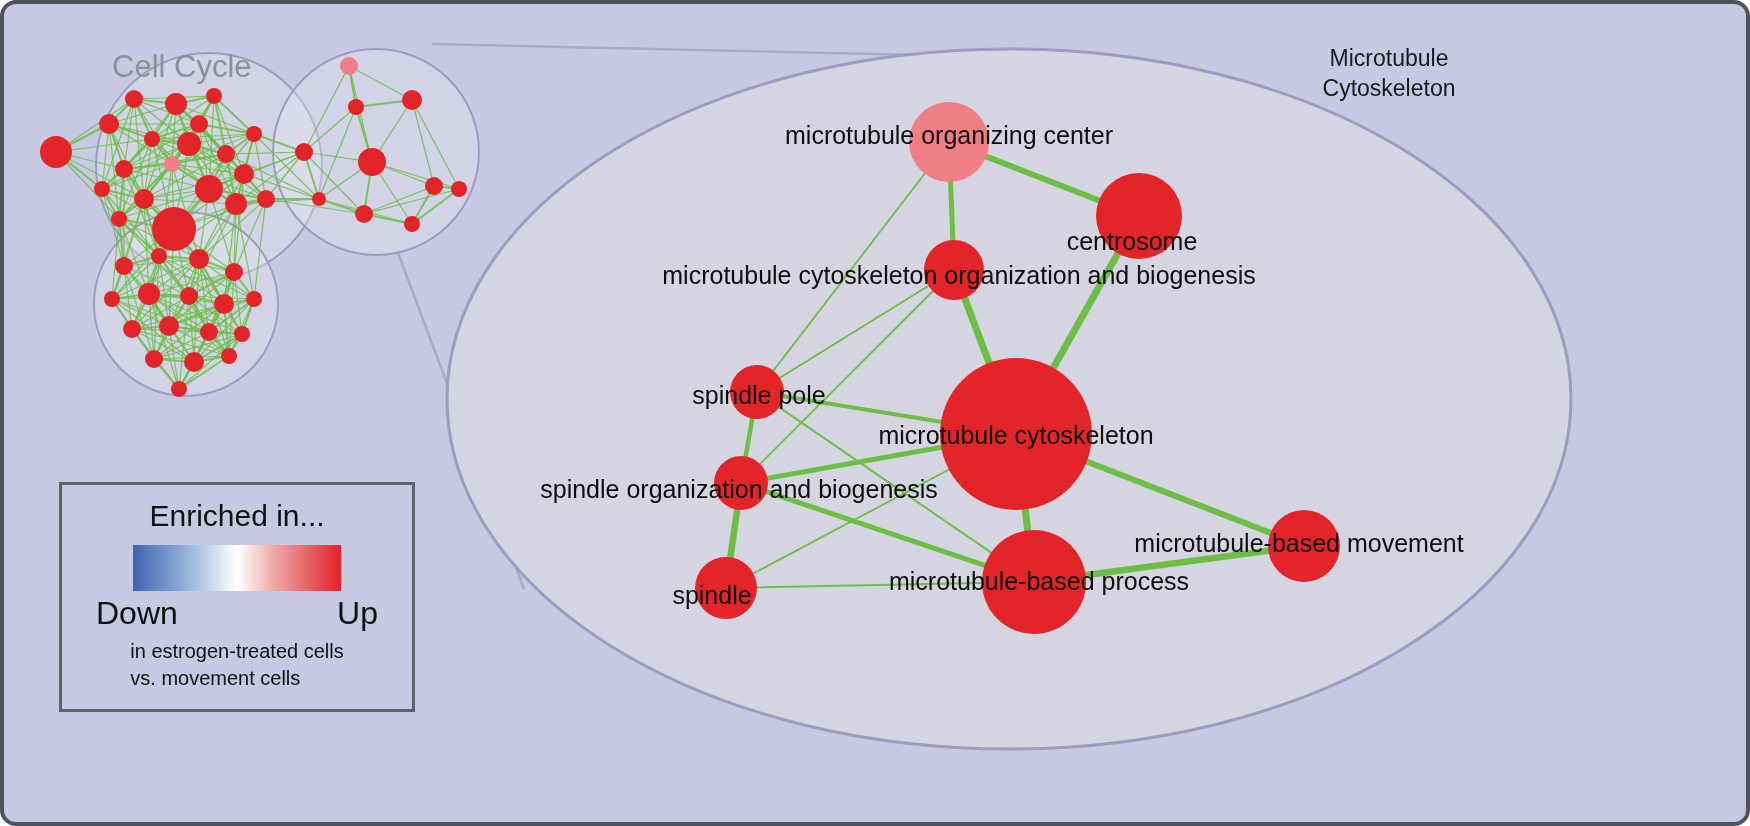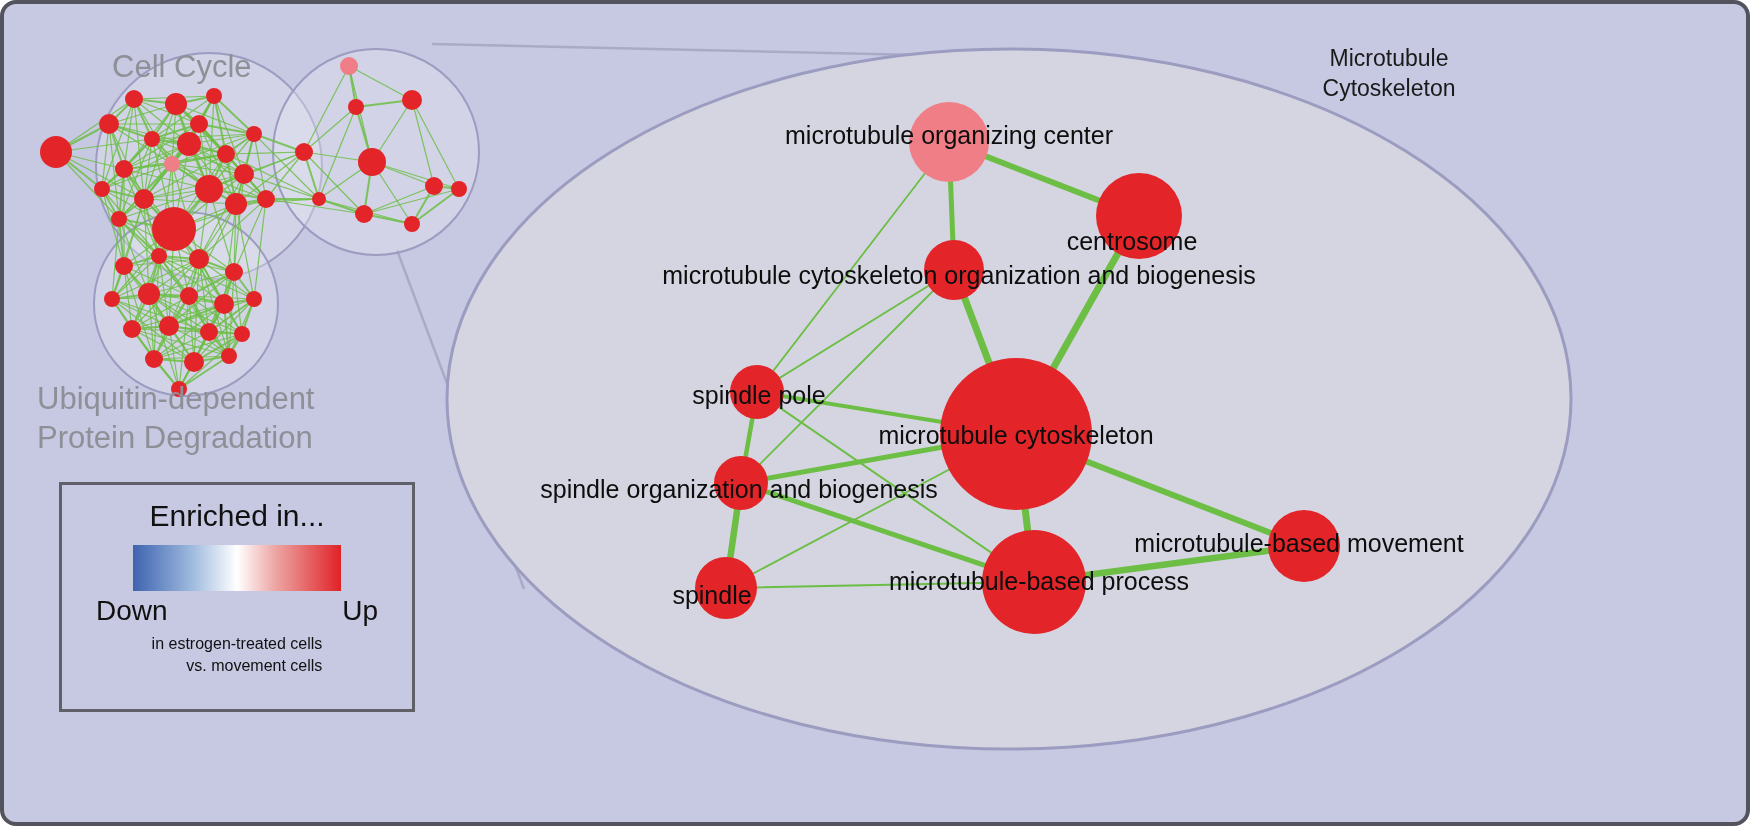--- a/index.html
+++ b/index.html
@@ -8,36 +8,36 @@
     width:1750px;height:826px;
     background:#c7c8e2;
     border:4px solid #53535e;
     border-radius:16px;
     box-sizing:border-box;
     overflow:hidden;
     font-family:"Liberation Sans",sans-serif;
   }
   svg{position:absolute;left:0;top:0;}
   svg text{font-family:"Liberation Sans",sans-serif;}
-  .title-gray{position:absolute;color:#8f9097;font-size:31px;line-height:1.25;}
+  .title-gray{position:absolute;color:#8f9097;font-size:31px;line-height:1.25;text-align:right;}
   #cell-cycle-title{left:108px;top:44px;}
   #ubiquitin-title{left:33px;top:376px;}
   #microtubule-title{
     position:absolute;left:1255px;top:40px;width:260px;
     text-align:center;color:#1a1a1a;font-size:23px;line-height:1.3;
   }
   .legend{
     position:absolute;left:28px;top:478px;width:356px;height:230px;
     border:3px solid #5f6068;box-sizing:border-box;
     display:flex;flex-direction:column;align-items:center;margin-left:27px;
   }
   .legend-title{font-size:30px;color:#111;margin-top:14px;}
   .gradient-bar{width:208px;height:46px;margin-top:12px;background:linear-gradient(to right,#3f63b0,#ffffff,#e02227);}
-  .du-row{width:282px;display:flex;justify-content:space-between;font-size:28px;color:#111;margin-top:4px;}
-  .legend-sub{font-size:16px;color:#111;margin-top:6px;line-height:1.35;text-align:right;}
+  .du-row{width:282px;display:flex;justify-content:space-between;font-size:32px;color:#111;margin-top:4px;}
+  .legend-sub{font-size:20px;color:#111;margin-top:6px;line-height:1.35;text-align:left;}
 </style>
 </head>
 <body>
 
 <div class="canvas" style="background: rgb(199, 200, 226);">
 
   <svg id="net" width="1750" height="826" viewBox="0 0 1750 826">
       <line x1="428" y1="40" x2="1090" y2="55" stroke="#a9aac6" stroke-width="2.5"></line>
       <line x1="393" y1="246" x2="520" y2="585" stroke="#a9aac6" stroke-width="2.5"></line>
       <circle cx="205" cy="162" r="113" fill="rgba(228,228,240,0.38)" stroke="#9b9cc0" stroke-width="2"></circle>
@@ -440,24 +440,20 @@
       <text x="755" y="400" text-anchor="middle" font-size="25" fill="#0d0d0d">spindle pole</text>
       <text x="1012" y="440" text-anchor="middle" font-size="25" fill="#0d0d0d">microtubule cytoskeleton</text>
       <text x="735" y="494" text-anchor="middle" font-size="25" fill="#0d0d0d">spindle organization and biogenesis</text>
       <text x="1295" y="548" text-anchor="middle" font-size="25" fill="#0d0d0d">microtubule-based movement</text>
       <text x="1035" y="586" text-anchor="middle" font-size="25" fill="#0d0d0d">microtubule-based process</text>
       <text x="708" y="600" text-anchor="middle" font-size="25" fill="#0d0d0d">spindle</text>
     </svg>
 
   <div class="title-gray" id="cell-cycle-title" style="color: rgb(143, 144, 151);">Cell Cycle</div>
 
-  <div class="title-gray" id="ubiquitin-title" style="color: rgb(143, 144, 151);">
-    <span>Ubiquitin-dependent</span><br>
-    <span>Protein Degradation</span>
-  </div>
 
   <div id="microtubule-title">
     <span>Microtubule</span><br>
     <span>Cytoskeleton</span>
   </div>
 
   <div class="legend">
     <div class="legend-title">Enriched in...</div>
     <div class="gradient-bar" id="gradient-bar" style="background: linear-gradient(to right, rgb(63, 99, 176) 0%, rgb(157, 185, 221) 28%, rgb(255, 255, 255) 50%, rgb(237, 168, 166) 68%, rgb(224, 34, 39) 100%);"></div>
     <div class="du-row">

